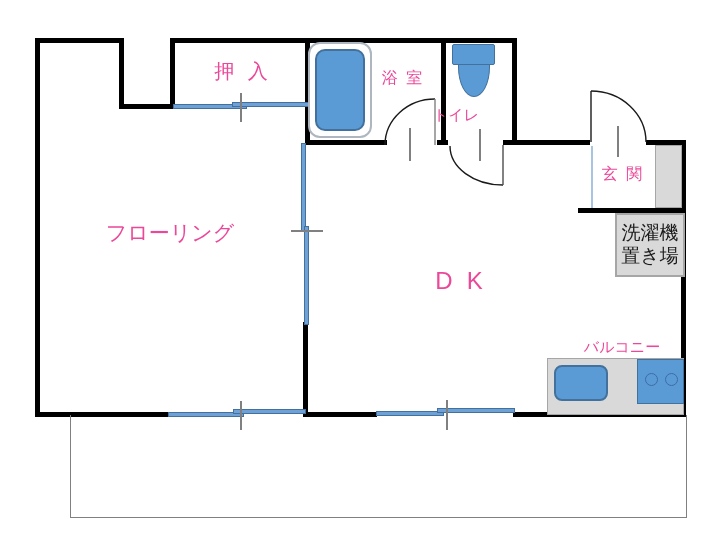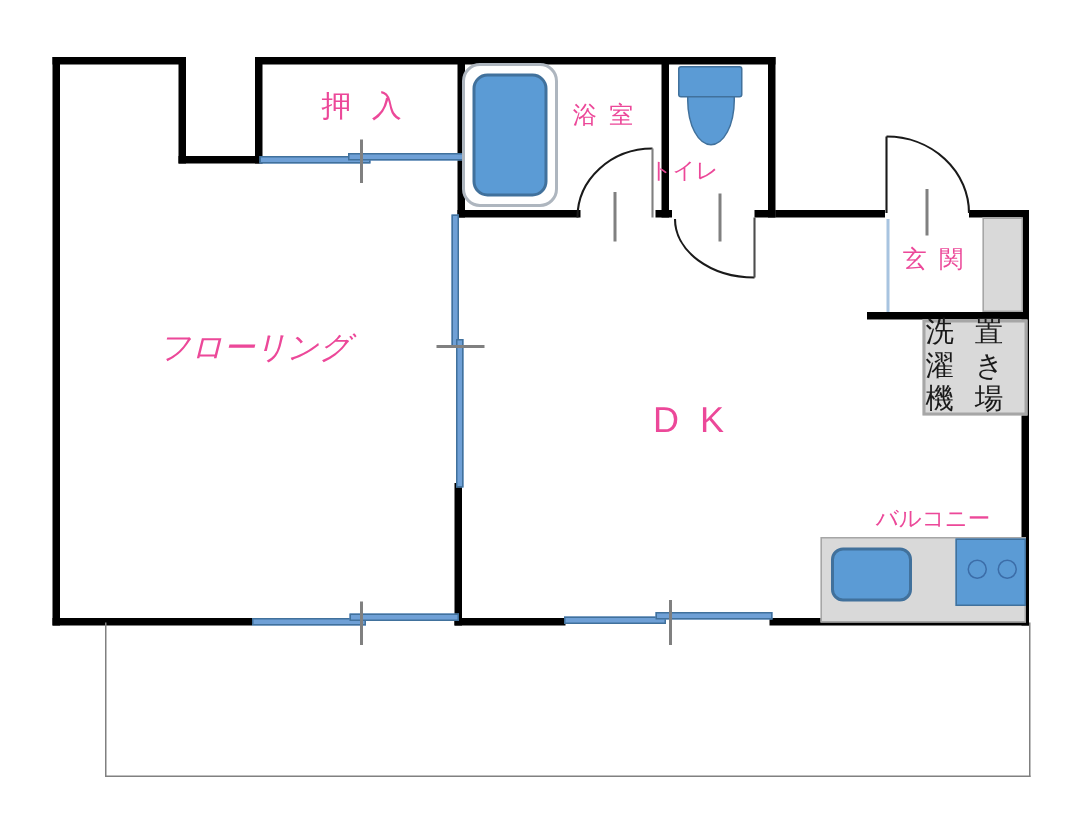--- a/index.html
+++ b/index.html
@@ -77,33 +77,33 @@
 
   <div style="position:absolute;left:308px;top:42px;width:64px;height:96px;border:2px solid #AEB6BF;border-radius:12px;background:#ffffff;box-sizing:border-box;"></div>
   <div class="bluefix" style="left:315px;top:49px;width:50px;height:82px;border-radius:10px;"></div>
 
   <div class="bluefix" style="left:458px;top:55px;width:32px;height:42px;border-width:1.5px;border-radius:3px 3px 16px 16px / 3px 3px 30px 30px;"></div>
   <div class="bluefix" style="left:452px;top:44px;width:43px;height:21px;border-width:1.5px;border-radius:2px;"></div>
 
   <div style="position:absolute;left:591px;top:146px;width:2px;height:62px;background:#A8C4E0;"></div>
   <div class="grayfill" style="left:655px;top:145px;width:27px;height:63px;"></div>
 
-  <div class="grayfill" style="left:615px;top:213px;width:70px;height:64px;border-width:2px;display:flex;flex-direction:row;align-items:center;justify-content:center;font-size:19px;line-height:1.2;">
+  <div class="grayfill" style="left:615px;top:213px;width:70px;height:64px;border-width:2px;display:flex;flex-direction:column;align-items:center;justify-content:center;font-size:19px;line-height:1.2;">
     <span>洗濯機</span>
     <span>置き場</span>
   </div>
 
   <div class="grayfill" style="left:547px;top:358px;width:137px;height:57px;"></div>
   <div class="bluefix" style="left:554px;top:365px;width:54px;height:36px;border-radius:8px;"></div>
   <div class="bluefix" style="left:637px;top:359px;width:47px;height:45px;border-width:1px;">
     <div class="burner" style="left:7px;top:13px;"></div>
     <div class="burner" style="left:27px;top:13px;"></div>
   </div>
 
   <div class="label" style="left:243px;top:71px;font-size:20px;letter-spacing:4px;">押 入</div>
   <div class="label" style="left:403px;top:78px;font-size:16px;letter-spacing:2px;">浴 室</div>
   <div class="label" style="left:456px;top:114px;font-size:15px;">トイレ</div>
   <div class="label" style="left:623px;top:174px;font-size:16px;letter-spacing:2px;">玄 関</div>
-  <div class="label" style="left:170px;top:232px;font-size:21px;font-style:italic;">フローリング</div>
+  <div class="label" style="left:170px;top:232px;font-size:21px;">フローリング</div>
   <div class="label" style="left:466px;top:281px;font-size:24px;letter-spacing:14px;">DK</div>
   <div class="label" style="left:622px;top:346px;font-size:15px;">バルコニー</div>
 
 </div>
 
 </body></html>

